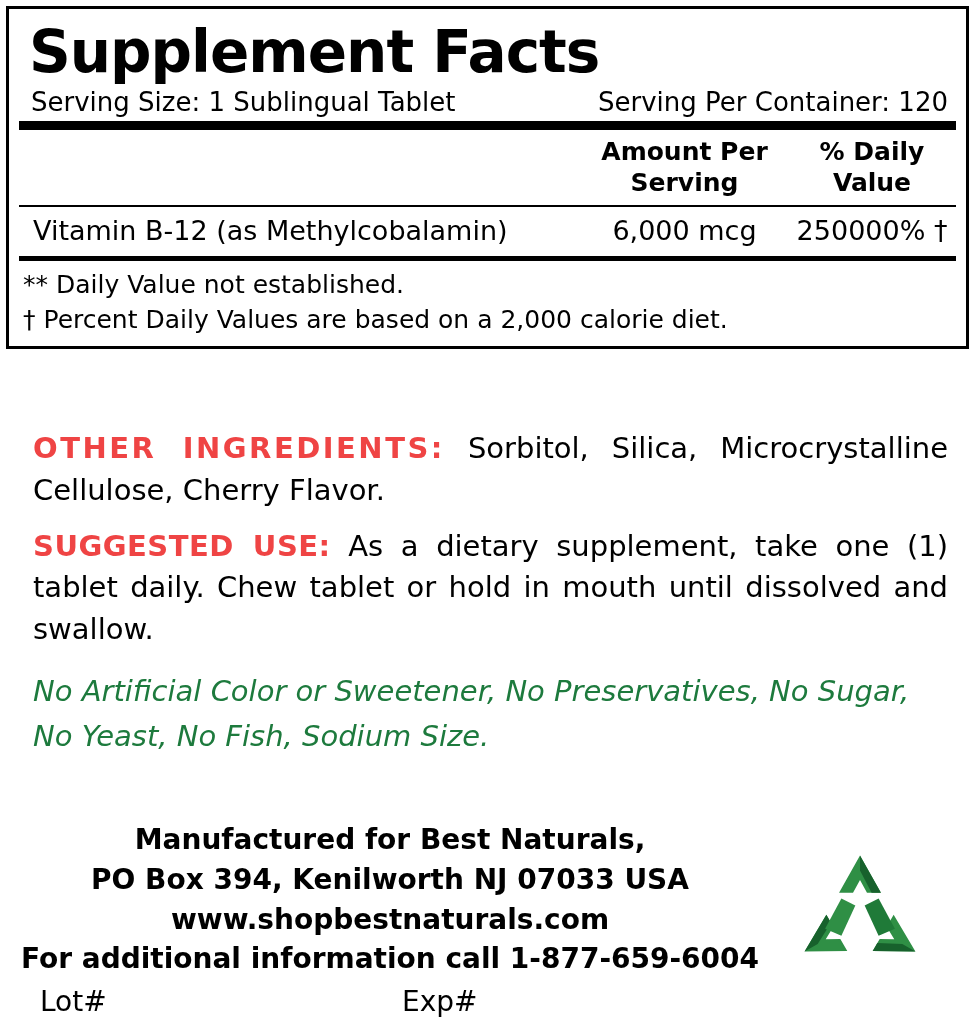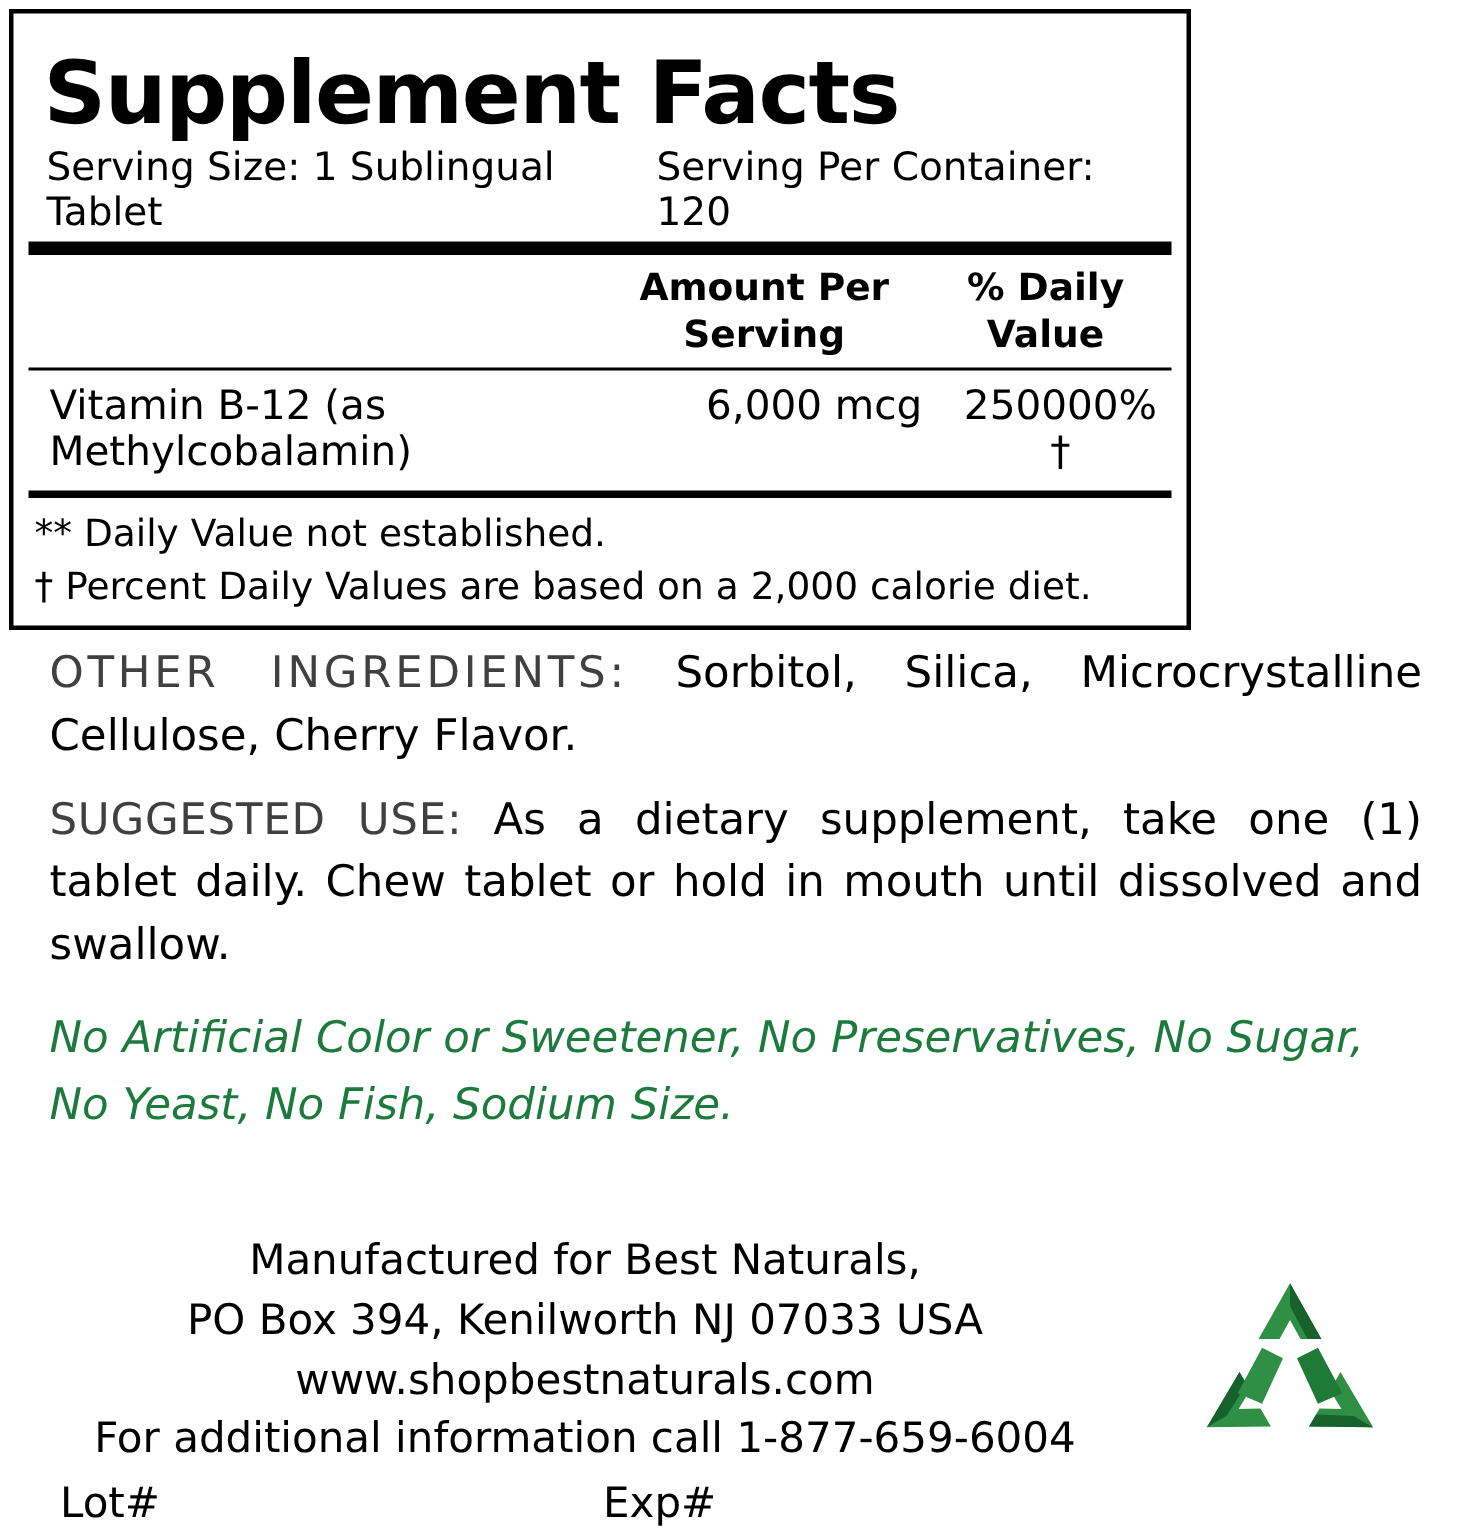--- a/index.html
+++ b/index.html
@@ -20,25 +20,25 @@
     width: 977px;
     height: 1024px;
     box-sizing: border-box;
   }
 
   
   .sf-panel {
     position: absolute;
     left: 6px;
     top: 6px;
-    width: 788px;
+    width: 963px;
     box-sizing: border-box;
     border: 3px solid #000;
     background: #fff;
-    padding: 18px 10px 6px 10px;
+    padding: 8px 10px 6px 10px;
   }
 
   .sf-title {
     font-family: "DejaVu Sans", sans-serif;
     font-weight: bold;
     font-size: 58px;
     line-height: 1.0;
     letter-spacing: -1px;
     margin: 6px 0 2px 10px;
   }
@@ -119,22 +119,22 @@
 
   .para {
     font-size: 29px;
     line-height: 1.44;
     text-align: justify;
     margin: 0 0 14px 0;
   }
   .para:last-child { margin-bottom: 0; }
 
   .heading {
-    color: #404040;
-    font-weight: normal;
+    color: #ef4444;
+    font-weight: bold;
     letter-spacing: 0.5px;
     margin-top: 12px;
   }
   .heading.spaced {
     letter-spacing: 2.5px;
   }
 
   .claims {
     margin-top: 18px;
     color: #1d7a3d;
@@ -148,21 +148,21 @@
   
   .manufacturer {
     position: absolute;
     left: 0;
     top: 820px;
     width: 780px;
     text-align: center;
     font-size: 28px;
     line-height: 1.42;
   }
-  .manufacturer .line { white-space: nowrap; }
+  .manufacturer .line { white-space: nowrap; font-weight: bold; }
 
   .lot-row {
     position: absolute;
     left: 40px;
     top: 985px;
     width: 560px;
     display: flex;
     font-size: 28px;
     gap: 32px;
   }

